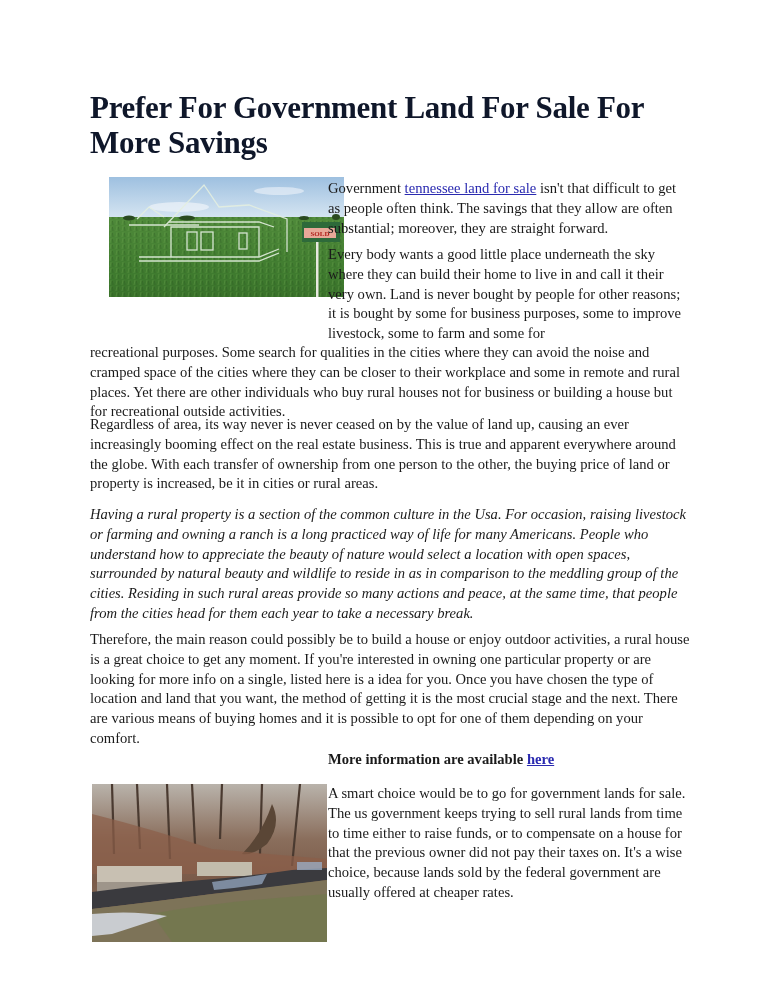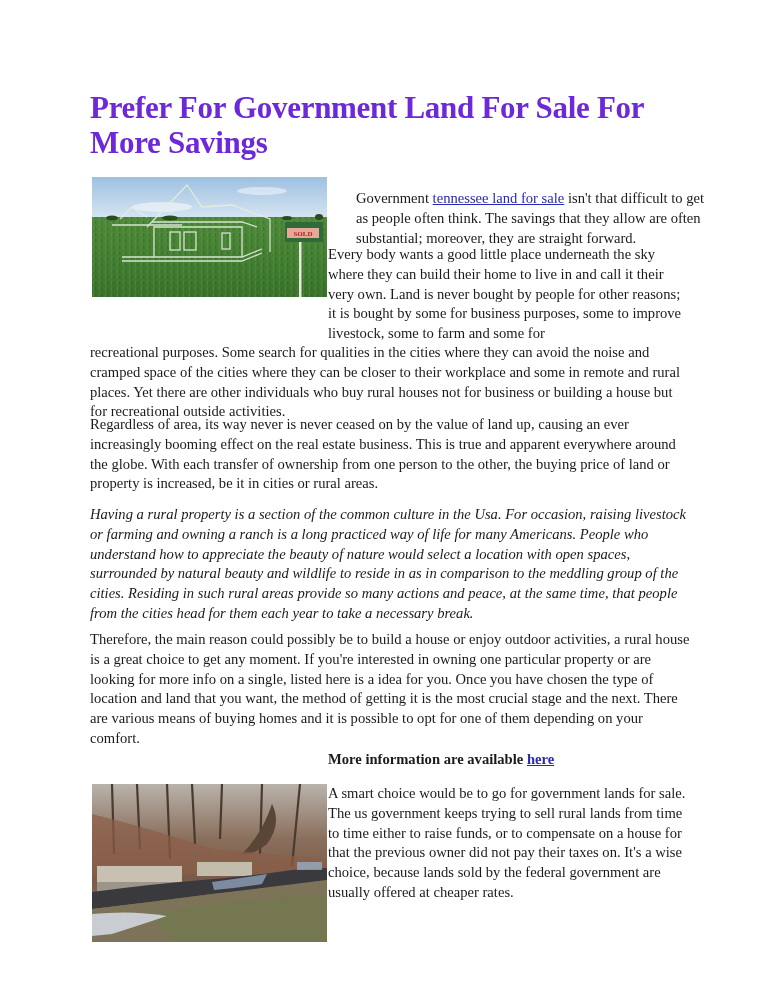--- a/index.html
+++ b/index.html
@@ -1,26 +1,26 @@
 <!DOCTYPE html>
 <html><head>
   <meta charset="utf-8">
   <style>
     html, body { margin: 0; padding: 0; background: #ffffff; }
     body { width: 768px; height: 994px; position: relative; overflow: hidden;
       font-family: "Liberation Serif", "DejaVu Serif", serif; color: #1a1a1a; }
     .page { position: absolute; left: 0; top: 0; width: 768px; height: 994px; }
     .title { position: absolute; left: 90px; top: 90px; width: 600px; margin: 0;
-      font-family: "Liberation Serif", serif; font-weight: bold; font-size: 31px; line-height: 35px; color: #6d28d9; letter-spacing: -0.3px; }
+      font-family: "Liberation Serif", serif; font-weight: bold; font-size: 31px; line-height: 35px; color: #0f172a; letter-spacing: -0.3px; }
     .txt { font-size: 14.6px; line-height: 19.8px; }
     .block { position: absolute; left: 90px; width: 600px; }
     .col { position: absolute; left: 328px; width: 362px; }
     p { margin: 0; }
     a.link { color: #2a2ab0; text-decoration: underline; }
-    .img1 { position: absolute; left: 92px; top: 177px; width: 235px; height: 120px; overflow: hidden; }
+    .img1 { position: absolute; left: 109px; top: 177px; width: 235px; height: 120px; overflow: hidden; }
     .img2 { position: absolute; left: 92px; top: 784px; width: 235px; height: 158px; overflow: hidden; }
     svg { display: block; }
   </style>
 </head>
 <body>
 
 <div class="page">
 
   <h1 class="title">Prefer For Government Land For Sale For More Savings</h1>
 
@@ -65,21 +65,21 @@
         <polyline points="20,48 90,48"></polyline>
       </g>
 
       <rect x="193" y="45" width="38" height="20" fill="#2e6a3a"></rect>
       <rect x="195" y="51" width="32" height="10" fill="#e8a898"></rect>
       <text x="211" y="59" font-family="Liberation Serif, serif" font-size="7" font-weight="bold" fill="#b0201a" text-anchor="middle">SOLD</text>
       <rect x="207" y="65" width="2.5" height="60" fill="#e8e8e0"></rect>
     </svg>
   </div>
 
-  <div class="col txt" style="top:189px;margin-left:28px;">
+  <div class="col txt" style="top:179px;">
     <p>
       <span>Government </span><a class="link" href="#">tennessee land for sale</a><span> isn't that difficult to get as people often think. The savings that they allow are often substantial; moreover, they are straight forward.</span>
     </p>
   </div>
 
   <div class="col txt" style="top:245px;">
     <p>Every body wants a good little place underneath the sky where they can build their home to live in and call it their very own. Land is never bought by people for other reasons; it is bought by some for business purposes, some to improve livestock, some to farm and some for</p>
   </div>
 
   <div class="block txt" style="top:343px;">

